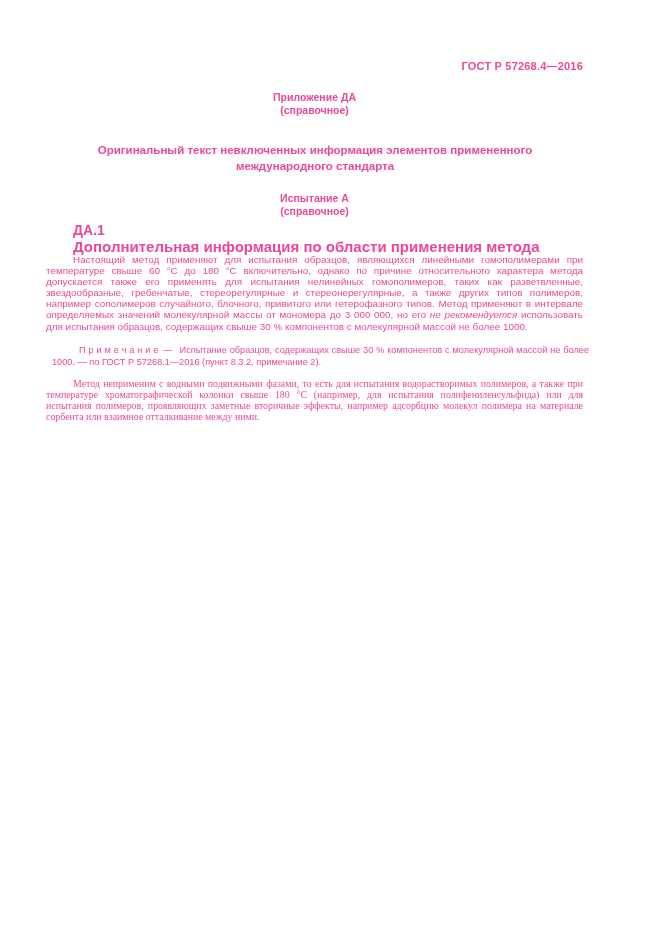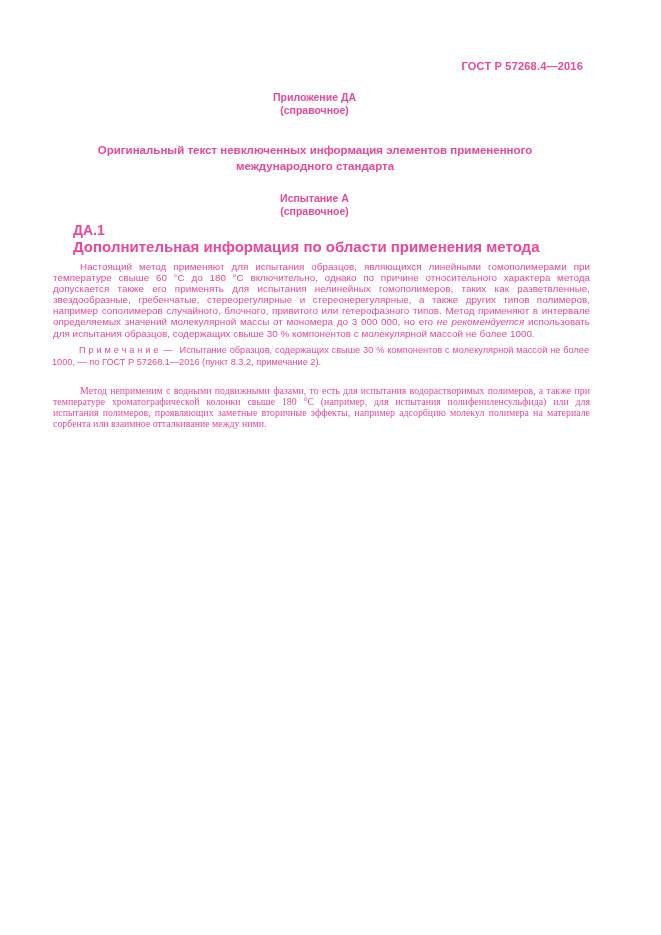--- a/index.html
+++ b/index.html
@@ -60,21 +60,21 @@
     top: 238px;
     left: 73px;
     width: 510px;
     font-weight: bold;
     font-size: 15px;
   }
   .body-para {
     position: absolute;
     left: 46px;
     width: 537px;
-    margin: 7px;
+    margin: 0;
     font-size: 9.9px;
     line-height: 11.1px;
     text-align: justify;
     text-indent: 27px;
   }
   .para-scope { top: 254px; }
   .para-applicability { top: 378px; font-family: Liberation Serif, serif; }
   .note {
     position: absolute;
     top: 345px;

